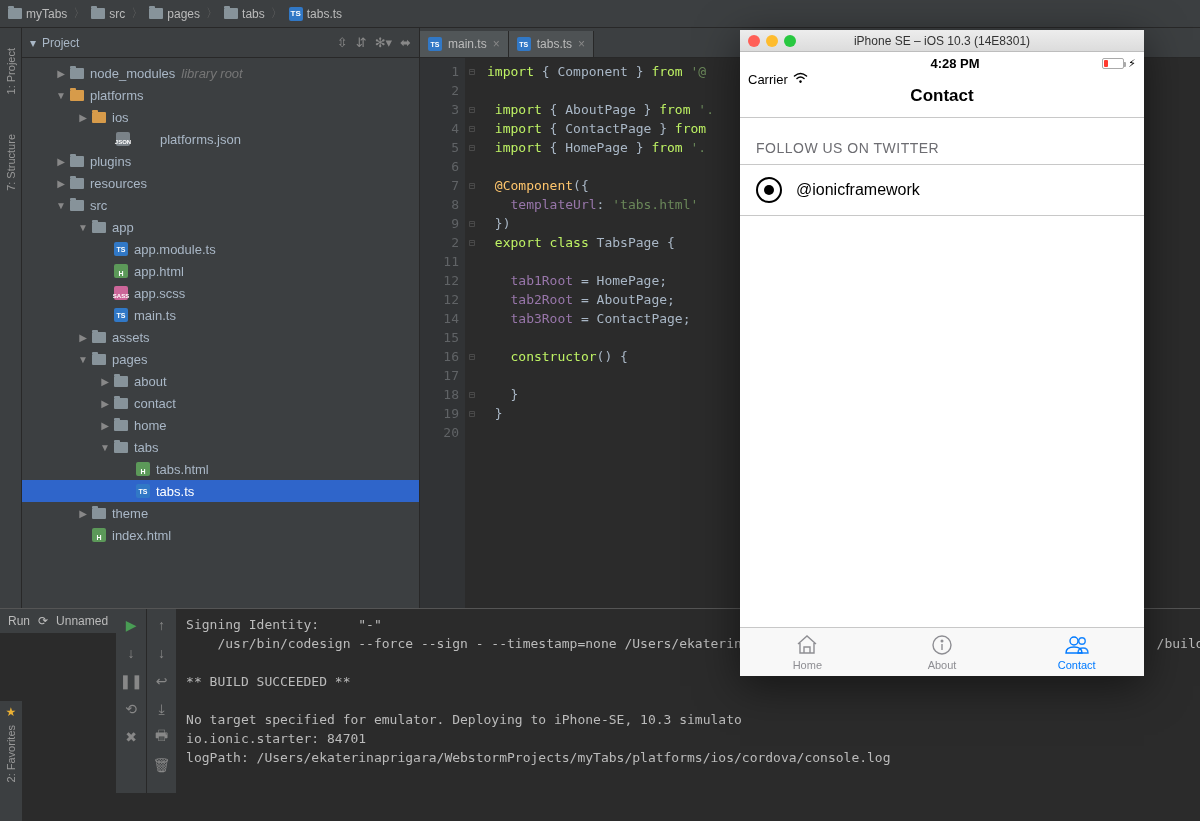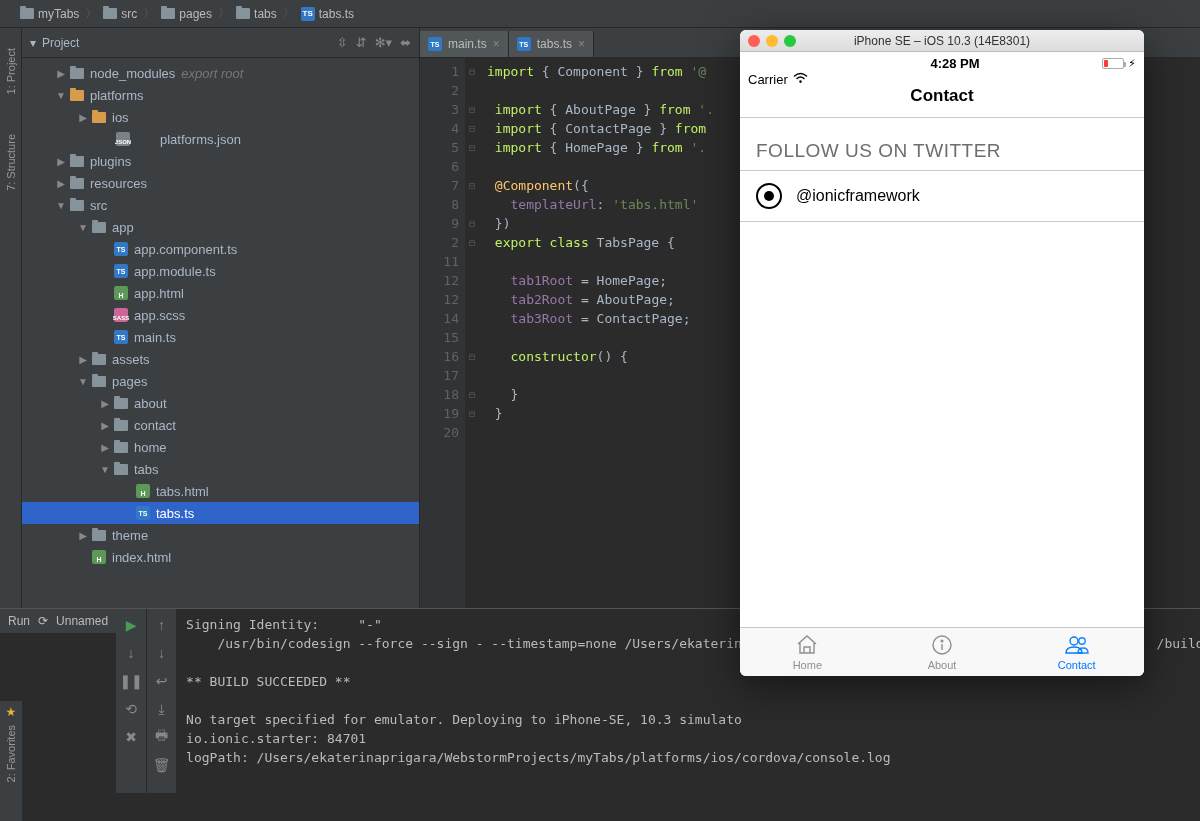--- a/index.html
+++ b/index.html
@@ -1,17 +1,17 @@
 <!DOCTYPE html>
 <html><head>
 <meta charset="utf-8">
 <style>
 * { margin: 0; padding: 0; box-sizing: border-box; }
 body { font-family: -apple-system, "Segoe UI", sans-serif; font-size: 12px; background: #2b2b2b; color: #a9b7c6; width: 1200px; height: 821px; overflow: hidden; position: relative; }
-.top-bar { height: 28px; background: #3c3f41; display: flex; align-items: center; padding: 0 20px; border-bottom: 1px solid #282828; }
+.top-bar { height: 28px; background: #3c3f41; display: flex; align-items: center; padding: 0 8px; border-bottom: 1px solid #282828; }
 .breadcrumb { display: flex; align-items: center; gap: 4px; color: #bbb; font-size: 12px; }
 .breadcrumb-item { display: flex; align-items: center; gap: 4px; }
 .bc-arrow { color: #666; margin: 0 2px; }
 .folder-icon { width: 14px; height: 11px; background: #87939a; border-radius: 1px; display: inline-block; position: relative; }
 .folder-icon::before { content: ''; position: absolute; top: -2px; left: 0; width: 6px; height: 2px; background: #87939a; border-radius: 1px 1px 0 0; }
 .ts-icon { width: 14px; height: 14px; background: #3178c6; border-radius: 2px; display: inline-flex; align-items: center; justify-content: center; font-size: 8px; color: #fff; font-weight: bold; }
 .main-layout { display: flex; height: 580px; }
 .left-rail { width: 22px; background: #3c3f41; border-right: 1px solid #282828; display: flex; flex-direction: column; align-items: center; padding-top: 20px; gap: 40px; }
 .rail-label { writing-mode: vertical-lr; transform: rotate(180deg); font-size: 11px; color: #999; display: flex; align-items: center; gap: 4px; }
 .project-panel { width: 398px; background: #3c3f41; border-right: 1px solid #282828; display: flex; flex-direction: column; }
@@ -54,36 +54,36 @@
 .run-header { height: 24px; background: #3c3f41; display: flex; align-items: center; padding: 0 8px; font-size: 12px; color: #bbb; gap: 8px; }
 .run-body { flex: 1; display: flex; }
 .run-toolbar { width: 30px; background: #3c3f41; display: flex; flex-direction: column; align-items: center; padding-top: 6px; gap: 8px; }
 .run-tool-btn { width: 20px; height: 20px; display: flex; align-items: center; justify-content: center; color: #888; font-size: 14px; cursor: pointer; }
 .run-tool-green { color: #499c54; }
 .run-aux { width: 30px; background: #3c3f41; display: flex; flex-direction: column; align-items: center; padding-top: 6px; gap: 8px; border-left: 1px solid #282828; }
 .run-output { flex: 1; font-family: Menlo, Consolas, monospace; font-size: 13px; line-height: 19px; padding: 6px 10px; color: #bbb; background: #2b2b2b; white-space: pre; overflow: hidden; }
 .bottom-rail { position: absolute; left: 0; bottom: 0; width: 22px; height: 120px; background: #3c3f41; display: flex; flex-direction: column; align-items: center; gap: 6px; padding-top: 4px; }
 .rail-fav { writing-mode: vertical-lr; transform: rotate(180deg); font-size: 11px; color: #999; }
 
-.simulator { position: absolute; top: 30px; left: 740px; width: 404px; height: 646px; background: #fff; border-radius: 6px; box-shadow: 0 10px 40px rgba(0,0,0,0.5); display: flex; flex-direction: column; overflow: hidden; }
+.simulator { position: absolute; top: 30px; left: 740px; width: 404px; height: 646px; background: #fff; border-radius: 0; box-shadow: 0 10px 40px rgba(0,0,0,0.5); display: flex; flex-direction: column; overflow: hidden; }
 .sim-titlebar { height: 22px; background: linear-gradient(#ededed,#dcdcdc); display: flex; align-items: center; padding: 0 8px; gap: 6px; border-bottom: 1px solid #bdbdbd; }
 .traffic { display: flex; gap: 6px; }
 .traffic span { width: 12px; height: 12px; border-radius: 50%; display: inline-block; }
 .t-red { background: #ff5f57; } .t-yellow { background: #febc2e; } .t-green { background: #28c840; }
 .sim-title { flex: 1; text-align: center; color: #333; font-size: 12px; }
 .sim-statusbar { height: 22px; display: flex; align-items: center; justify-content: space-between; padding: 0 8px; font-size: 13px; color: #000; }
 .status-left { display: flex; align-items: center; gap: 5px; margin-top: 32px; }
 .wifi { font-size: 13px; }
 .battery { width: 22px; height: 11px; border: 1px solid #aaa; border-radius: 2px; position: relative; }
 .battery::after { content:''; position: absolute; right: -3px; top: 3px; width: 2px; height: 5px; background: #aaa; border-radius: 0 1px 1px 0; }
 .battery-fill { position: absolute; left: 1px; top: 1px; height: 7px; width: 4px; background: #ff3b30; border-radius: 1px; }
 .status-right { display: flex; align-items: center; gap: 4px; }
 .sim-navbar { height: 44px; border-bottom: 1px solid #c8c8c8; display: flex; align-items: center; justify-content: center; }
 .nav-title { font-size: 17px; font-weight: 600; color: #000; }
-.section-header { padding: 22px 16px 8px; font-size: 19px; color: #6d6d72; letter-spacing: 0.5px; }
+.section-header { padding: 22px 16px 8px; font-size: 14px; color: #6d6d72; letter-spacing: 0.5px; }
 .list-item { border-top: 1px solid #c8c8c8; border-bottom: 1px solid #c8c8c8; padding: 12px 16px; display: flex; align-items: center; gap: 14px; }
 .ionic-icon { width: 26px; height: 26px; border: 2px solid #000; border-radius: 50%; display: flex; align-items: center; justify-content: center; position: relative; }
 .ionic-icon::after { content: ''; width: 10px; height: 10px; background: #000; border-radius: 50%; }
 .list-item-text { font-size: 16px; color: #000; }
 .sim-content { flex: 1; background: #fff; }
 .sim-tabbar { height: 49px; border-top: 1px solid #c8c8c8; display: flex; background: #f8f8f8; }
 .sim-tab { flex: 1; display: flex; flex-direction: column; align-items: center; justify-content: center; gap: 2px; color: #8e8e93; font-size: 11px; }
 .sim-tab.active { color: #007aff; }
 .sim-tab-icon { font-size: 22px; height: 24px; display: flex; align-items: center; }
 svg.tabicon { width: 24px; height: 24px; stroke: currentColor; fill: none; stroke-width: 1.4; }
@@ -140,21 +140,21 @@
         <span>⬌</span>
       </div>
     </div>
     <div class="tree" id="tree">
         <div class="tree-node" style="padding-left: 32px;">
           <span class="tree-arrow">▶</span>
           <span class="tree-icon">
             <span class="folder-icon-g"></span>
           </span>
           <span class="tree-label">node_modules</span>
-          <span class="lib-note">export root</span>
+          <span class="lib-note">library root</span>
         </div>
         <div class="tree-node" style="padding-left: 32px;">
           <span class="tree-arrow">▼</span>
           <span class="tree-icon">
             <span class="folder-icon-o"></span>
           </span>
           <span class="tree-label">platforms</span>
         </div>
         <div class="tree-node" style="padding-left: 54px;">
           <span class="tree-arrow">▶</span>
@@ -190,27 +190,20 @@
             <span class="folder-icon-g"></span>
           </span>
           <span class="tree-label">src</span>
         </div>
         <div class="tree-node" style="padding-left: 54px;">
           <span class="tree-arrow">▼</span>
           <span class="tree-icon">
             <span class="folder-icon-g"></span>
           </span>
           <span class="tree-label">app</span>
-        </div>
-        <div class="tree-node" style="padding-left: 76px;">
-          <span class="tree-arrow"></span>
-          <span class="tree-icon">
-            <span class="file-ts">TS</span>
-          </span>
-          <span class="tree-label">app.component.ts</span>
         </div>
         <div class="tree-node" style="padding-left: 76px;">
           <span class="tree-arrow"></span>
           <span class="tree-icon">
             <span class="file-ts">TS</span>
           </span>
           <span class="tree-label">app.module.ts</span>
         </div>
         <div class="tree-node" style="padding-left: 76px;">
           <span class="tree-arrow"></span>

